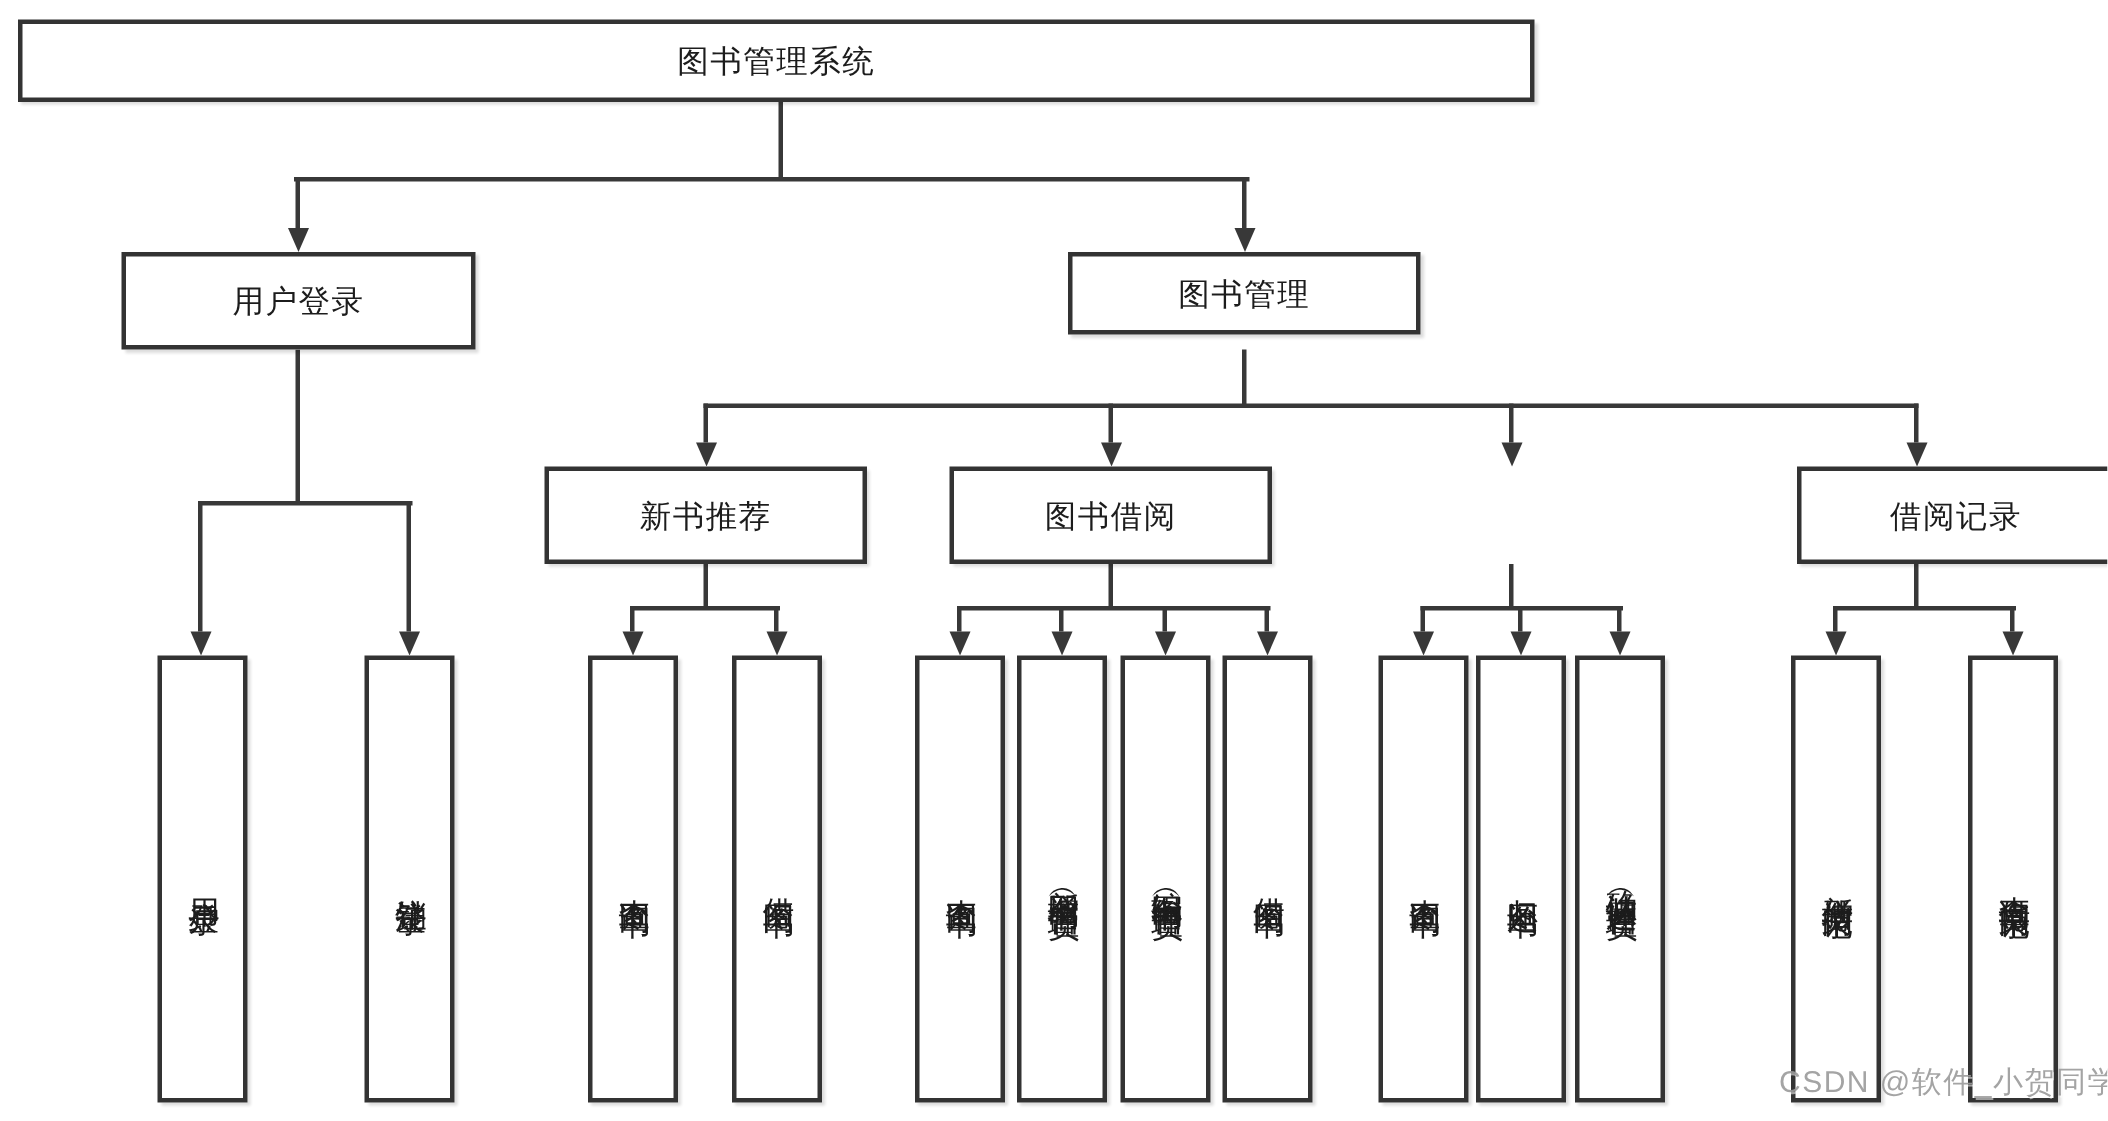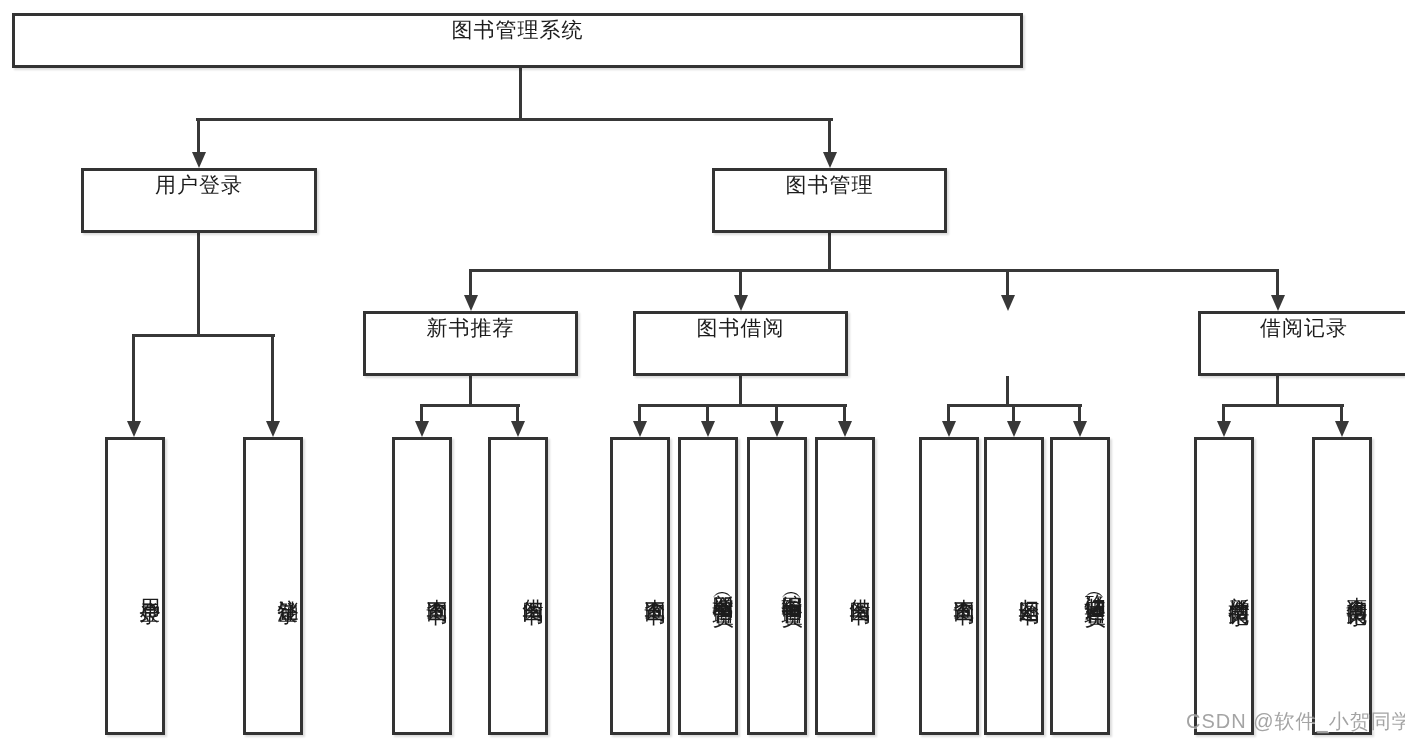--- a/index.html
+++ b/index.html
@@ -2,21 +2,21 @@
 <html><head>
 <meta charset="utf-8">
 <style>
   html,body{margin:0;padding:0;background:#fff;}
   #canvas{
     position:relative;width:1405px;height:747px;background:#ffffff;overflow:hidden;
     font-family:"Liberation Sans","DejaVu Sans",sans-serif;color:#1c1c1c;
   }
   .box{
     position:absolute;box-sizing:border-box;background:#ffffff;
-    border:3px solid #333333;display:flex;justify-content:center;
+    border:3px solid #333333;display:flex;align-items:center;justify-content:center;
     font-size:21px;letter-spacing:1px;box-shadow:2px 2px 2px rgba(0,0,0,0.14);
     z-index:2;
   }
   .box.vert{
     writing-mode:vertical-rl;text-orientation:mixed;letter-spacing:2px;line-height:1.15;
     padding:6px 0;
   }
   .vline,.hline{position:absolute;background:#383838;z-index:1;}
   .vline{width:3px;}
   .hline{height:3px;}
@@ -44,21 +44,21 @@
   <div class="vline" style="left:519px;top:68px;height:52px"></div>
   <div class="hline" style="left:196px;top:118px;width:637px"></div>
   <div class="vline" style="left:197px;top:118px;height:34px"></div>
   <div class="arrow" style="left:192px;top:152px"></div>
   <div class="vline" style="left:828px;top:118px;height:34px"></div>
   <div class="arrow" style="left:823px;top:152px"></div>
 
   <div class="box" style="left:81px;top:168px;width:236px;height:65px">
     <span>用户登录</span>
   </div>
-  <div class="box" style="left:712px;top:168px;width:235px;height:65px">
+  <div class="box" style="left:712px;top:168px;width:235px;height:55px">
     <span>图书管理</span>
   </div>
 
   <div class="vline" style="left:197px;top:233px;height:103px"></div>
   <div class="hline" style="left:132px;top:334px;width:143px"></div>
   <div class="vline" style="left:132px;top:334px;height:87px"></div>
   <div class="arrow" style="left:127px;top:421px"></div>
   <div class="vline" style="left:271px;top:334px;height:87px"></div>
   <div class="arrow" style="left:266px;top:421px"></div>
 

